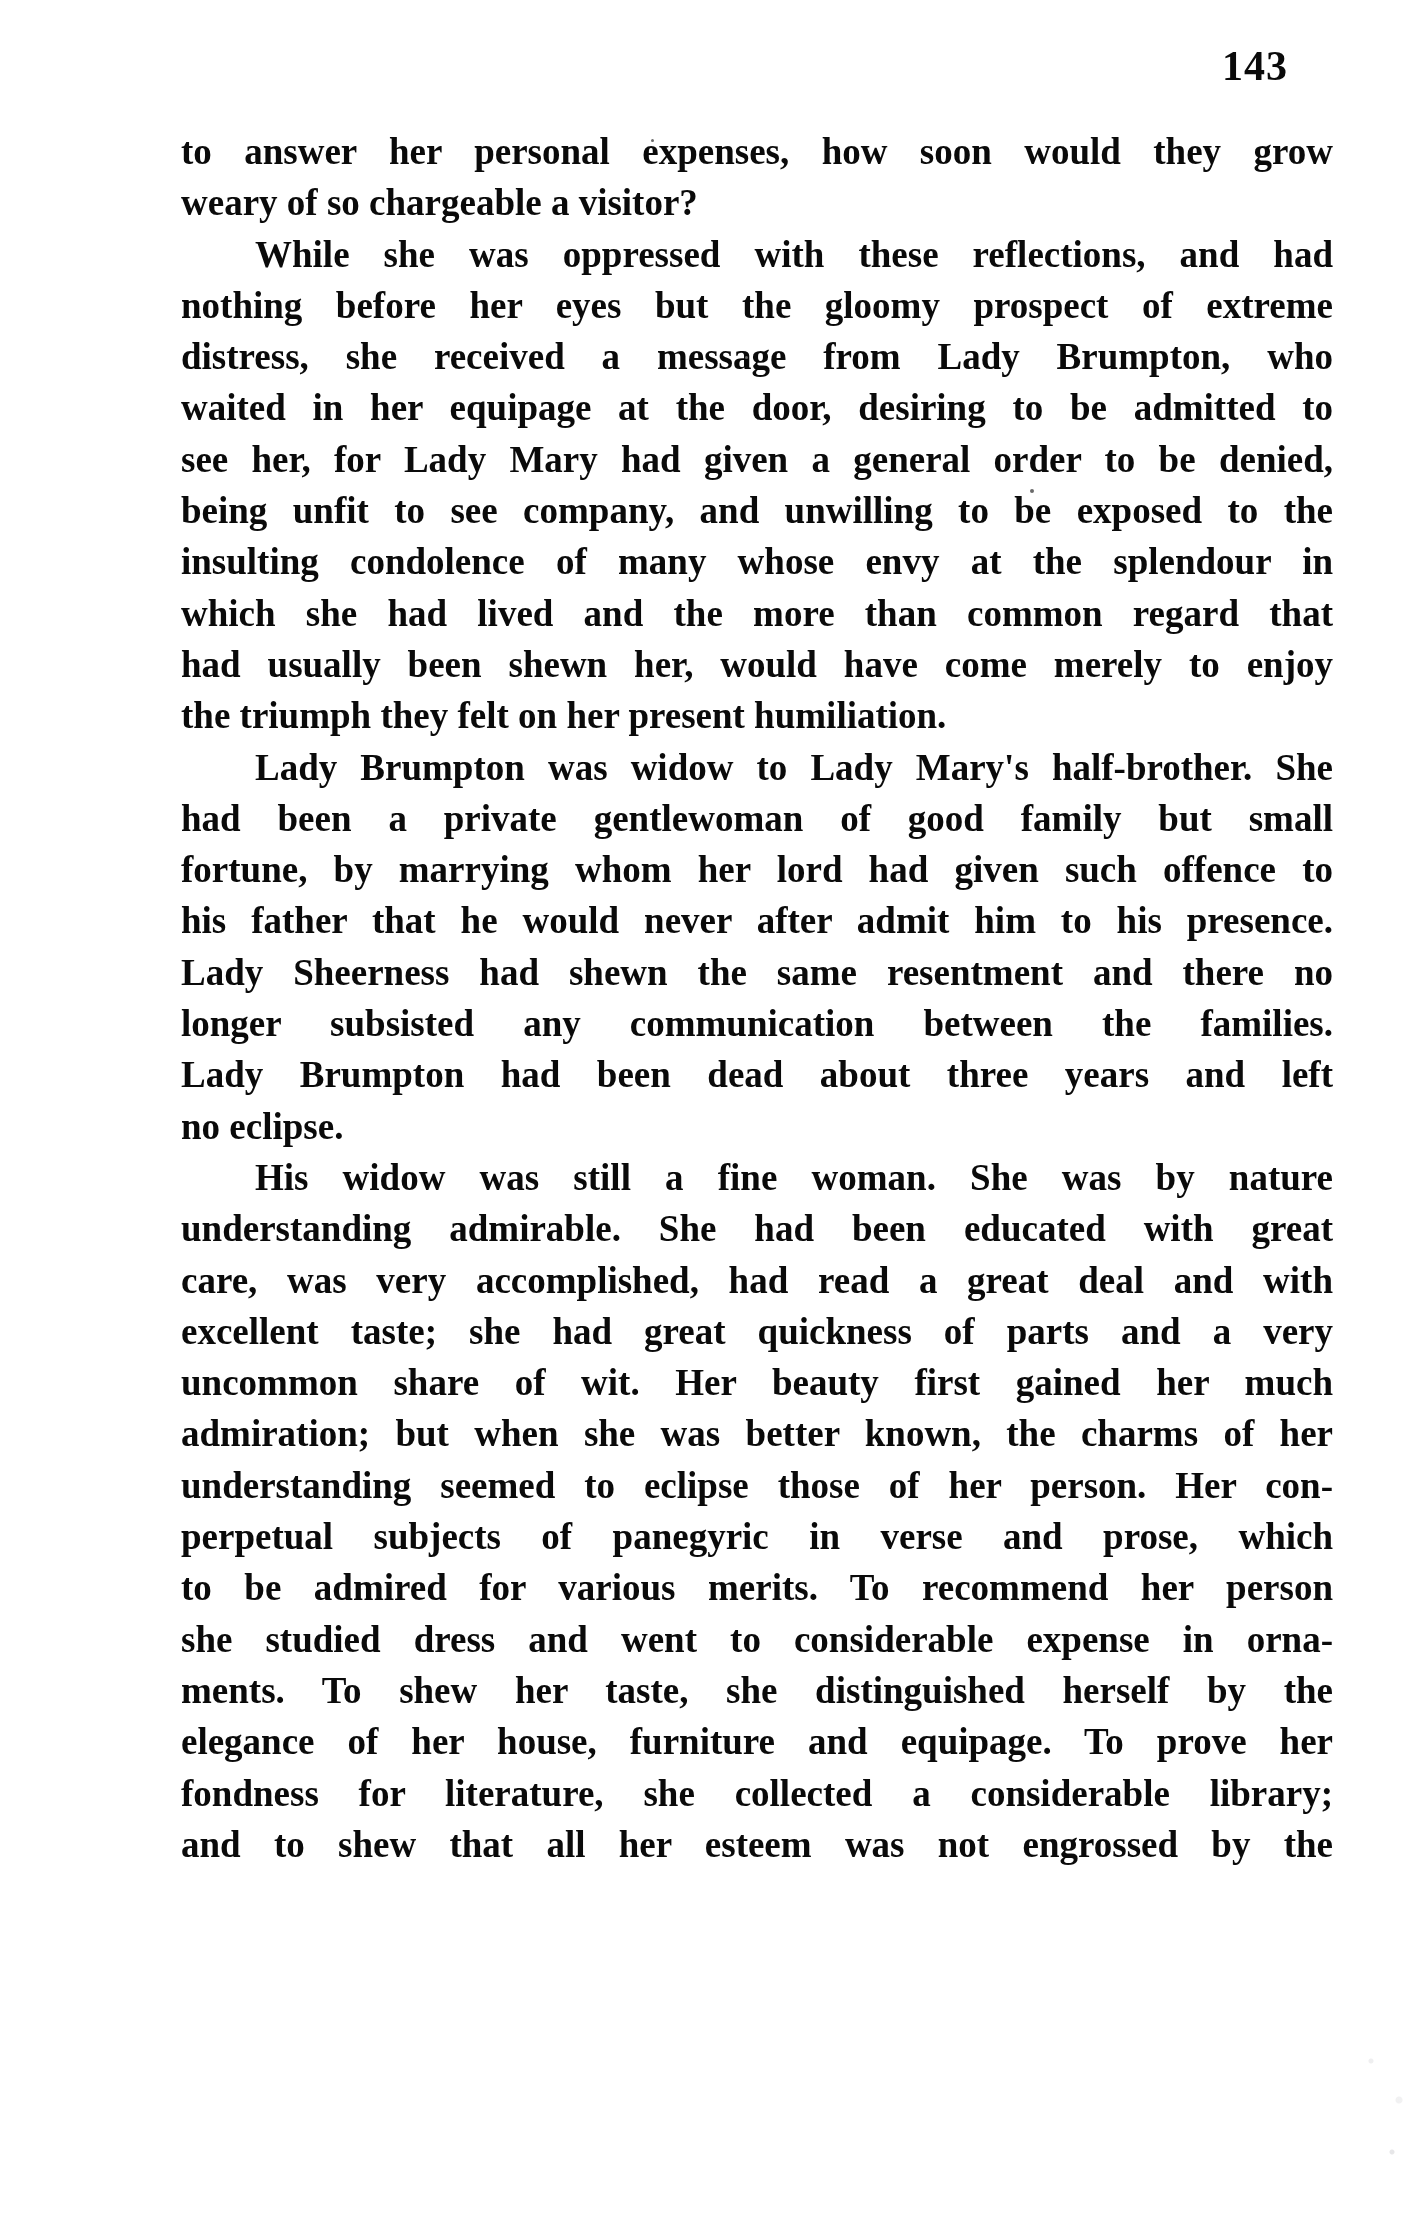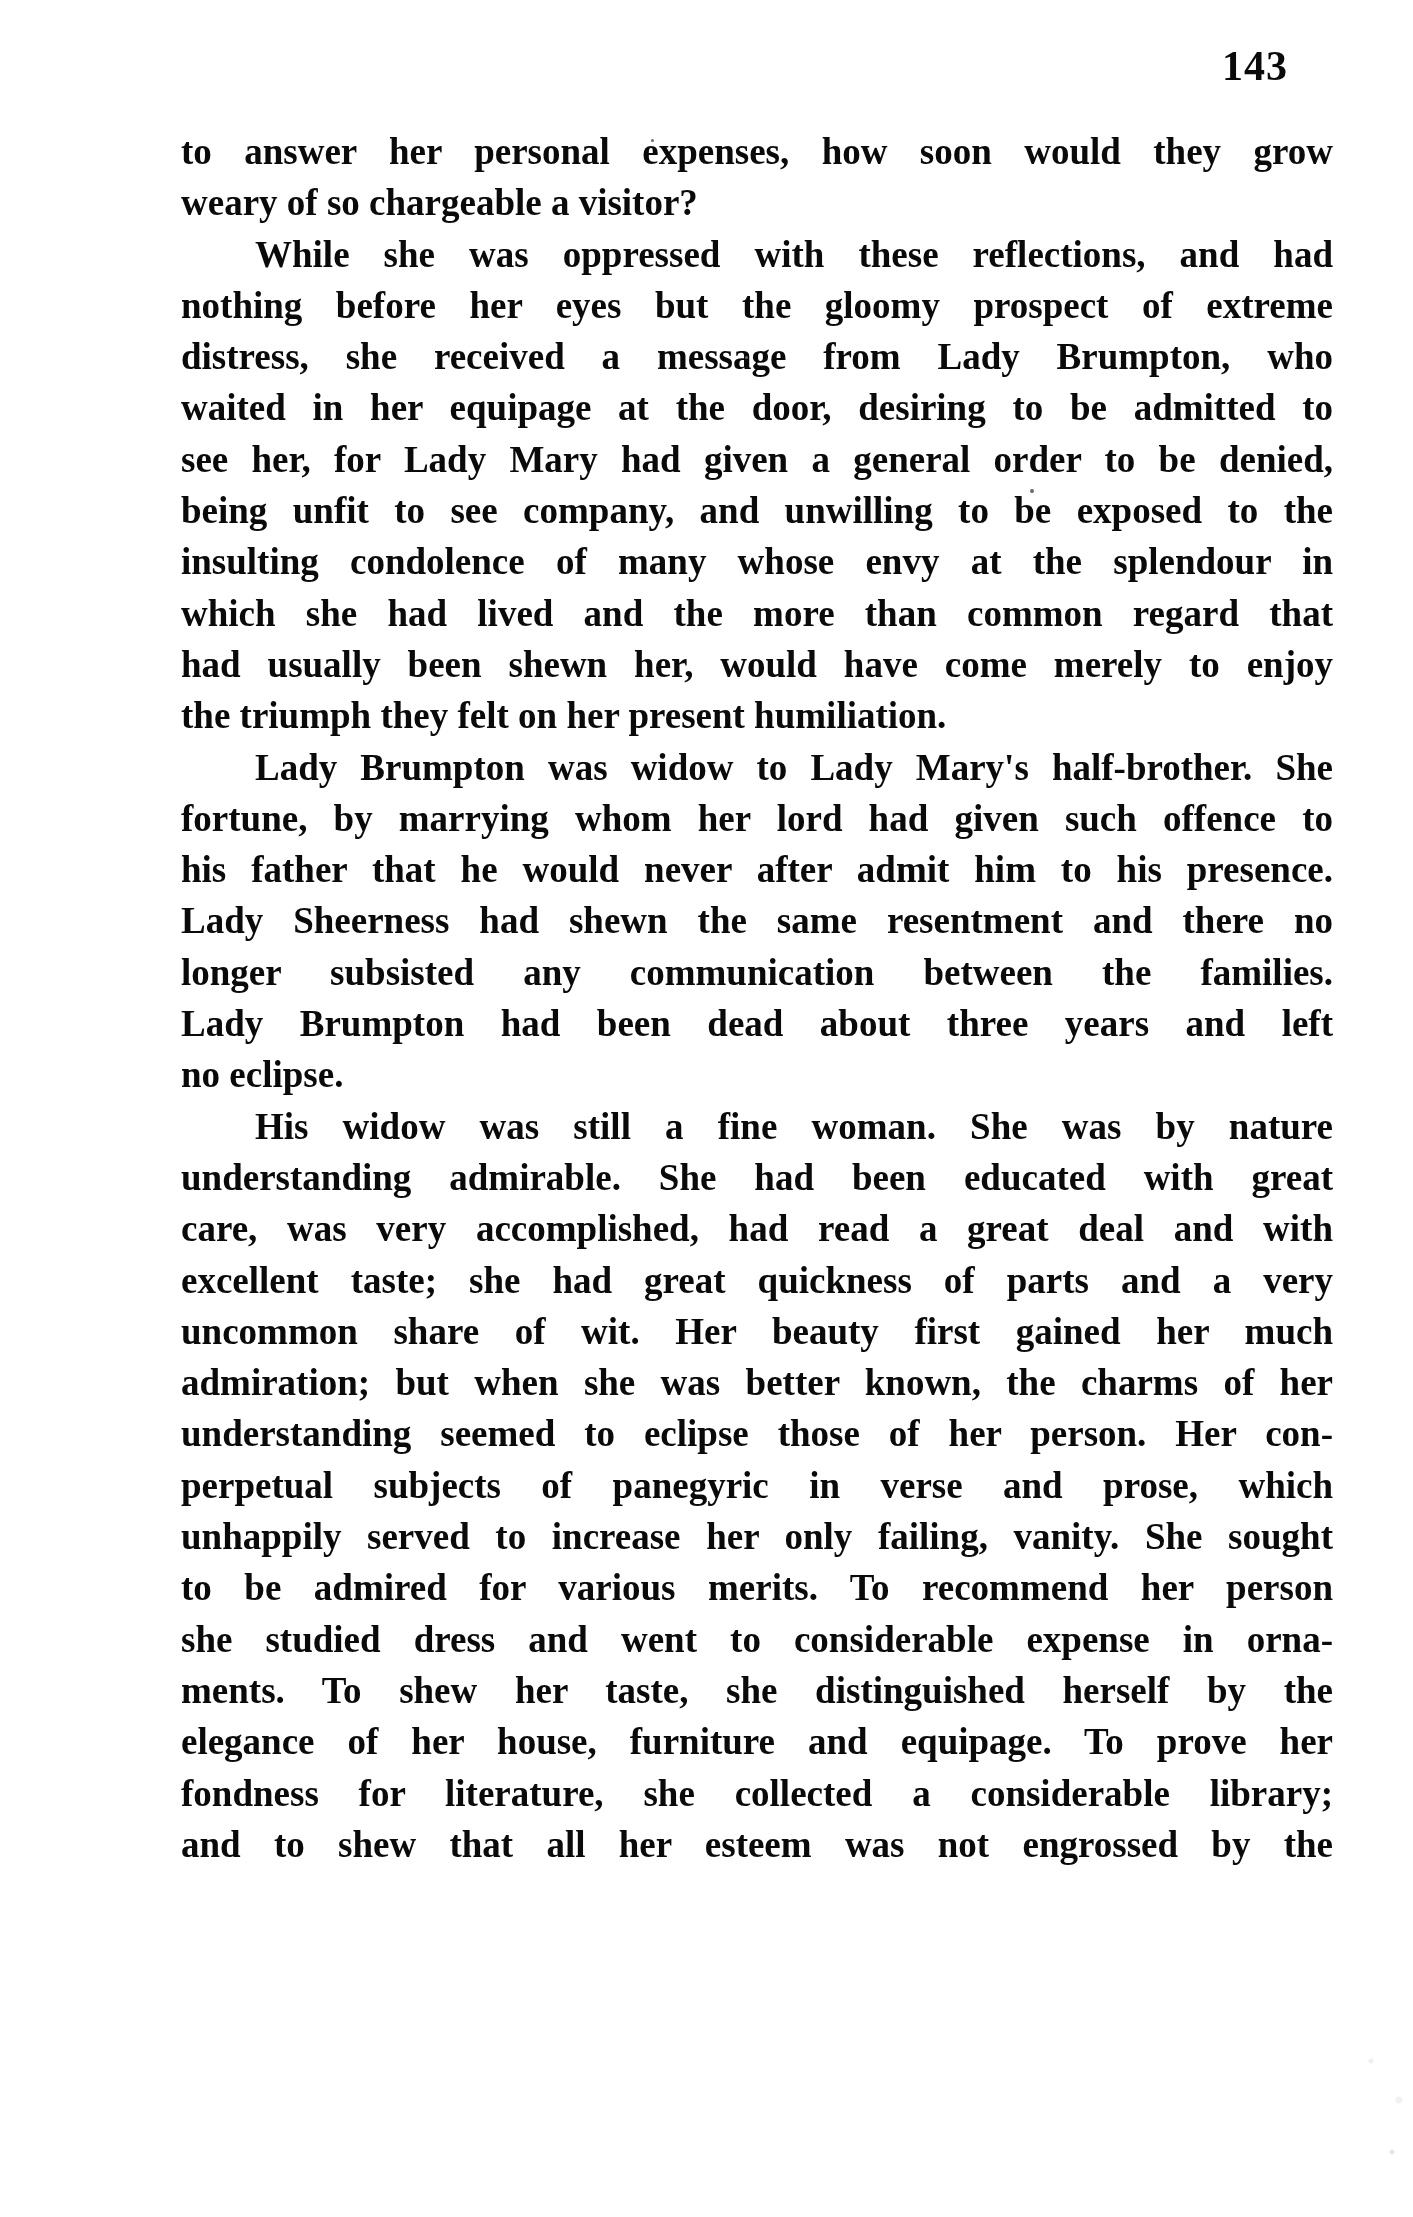--- a/index.html
+++ b/index.html
@@ -79,37 +79,37 @@
         <div class="line">waited in her equipage at the door, desiring to be admitted to</div>
         <div class="line">see her, for Lady Mary had given a general order to be denied,</div>
         <div class="line">being unfit to see company, and unwilling to be exposed to the</div>
         <div class="line">insulting condolence of many whose envy at the splendour in</div>
         <div class="line">which she had lived and the more than common regard that</div>
         <div class="line">had usually been shewn her, would have come merely to enjoy</div>
         <div class="line last">the triumph they felt on her present humiliation.</div>
       </div>
       <div class="paragraph">
         <div class="line indent">Lady Brumpton was widow to Lady Mary's half-brother. She</div>
+        <div class="line">had been a private gentlewoman of good family but small</div>
         <div class="line">fortune, by marrying whom her lord had given such offence to</div>
         <div class="line">his father that he would never after admit him to his presence.</div>
         <div class="line">Lady Sheerness had shewn the same resentment and there no</div>
         <div class="line">longer subsisted any communication between the families.</div>
         <div class="line">Lady Brumpton had been dead about three years and left</div>
         <div class="line last">no eclipse.</div>
       </div>
       <div class="paragraph">
         <div class="line indent">His widow was still a fine woman. She was by nature</div>
         <div class="line">understanding admirable. She had been educated with great</div>
         <div class="line">care, was very accomplished, had read a great deal and with</div>
         <div class="line">excellent taste; she had great quickness of parts and a very</div>
         <div class="line">uncommon share of wit. Her beauty first gained her much</div>
         <div class="line">admiration; but when she was better known, the charms of her</div>
         <div class="line">understanding seemed to eclipse those of her person. Her con-</div>
         <div class="line">perpetual subjects of panegyric in verse and prose, which</div>
-        <div class="line">unhappily served to increase her only failing, vanity. She sought</div>
         <div class="line">to be admired for various merits. To recommend her person</div>
         <div class="line">she studied dress and went to considerable expense in orna-</div>
         <div class="line">ments. To shew her taste, she distinguished herself by the</div>
         <div class="line">elegance of her house, furniture and equipage. To prove her</div>
         <div class="line">fondness for literature, she collected a considerable library;</div>
         <div class="line">and to shew that all her esteem was not engrossed by the</div>
       </div>
     </div>
 
   <div class="scan-artifact"></div>

